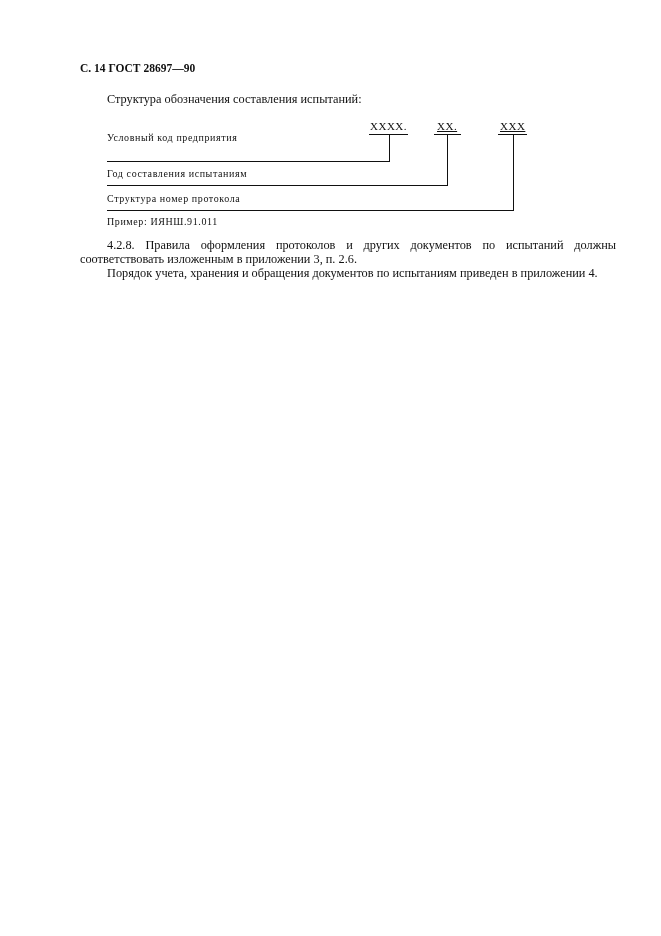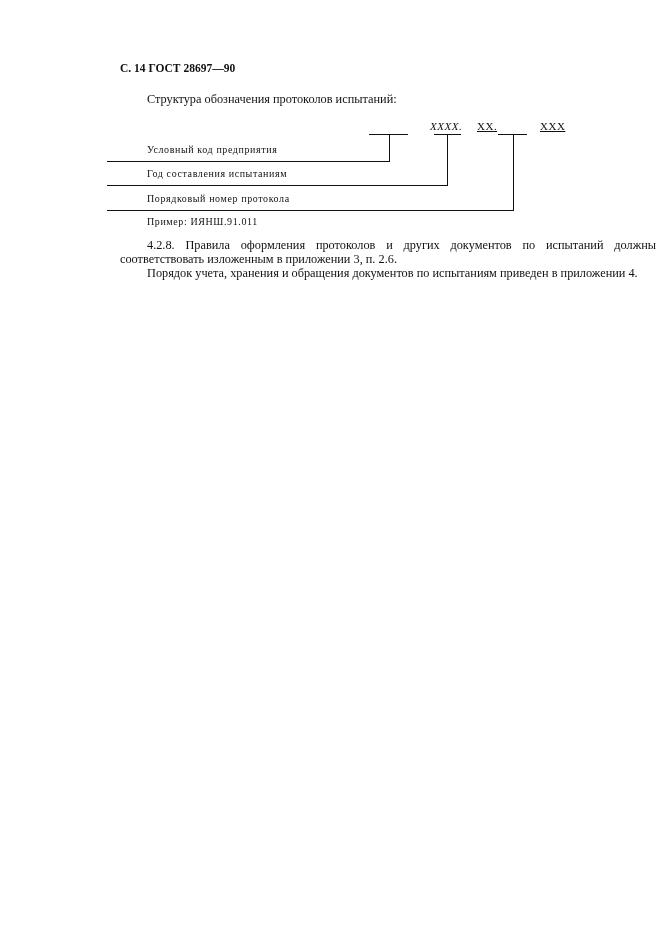--- a/index.html
+++ b/index.html
@@ -1,50 +1,50 @@
 <!DOCTYPE html>
 <html><head>
   <meta charset="utf-8">
   <style>
     html, body { margin: 0; padding: 0; background: #ffffff; }
     body { width: 661px; height: 936px; position: relative; overflow: hidden; font-family: "Liberation Serif", "DejaVu Serif", serif; color: #111; }
-    .abs { position: absolute; white-space: nowrap; margin-left: 40px; }
+    .abs { position: absolute; white-space: nowrap; }
     .header { left: 80px; top: 62px; font-size: 11.5px; font-weight: bold; }
     .intro { left: 107px; top: 92px; font-size: 12.3px; }
     .code { top: 120px; font-size: 11px; letter-spacing: 0.5px; }
     .lbl { left: 107px; font-size: 10px; letter-spacing: 0.6px; }
     .hline { position: absolute; height: 1px; background: #111; }
     .vline { position: absolute; width: 1px; background: #111; }
     .para { font-size: 12.3px; text-align: right; }
     .justify { left: 107px; top: 238px; width: 509px; text-align: justify; text-align-last: justify; white-space: normal; word-spacing: 2px; }
   </style>
 </head>
 <body>
 
 <div class="abs header">С. 14 ГОСТ 28697—90</div>
 
-<div class="abs intro">Структура обозначения протоколов испытаний:</div>
+<div class="abs intro">Структура обозначения составления испытаний:</div>
 
 <div>
 
-  <div class="abs code" style="left:390px;font-style:italic;">XXXX.</div>
+  <div class="abs code" style="left:370px;">XXXX.</div>
   <div class="abs code" style="left:437px;text-decoration:underline;">XX.</div>
   <div class="abs code" style="left:500px;text-decoration:underline;">XXX</div>
 
   <div class="hline" style="left:369px; top:134px; width:39px;"></div>
   <div class="hline" style="left:434px; top:134px; width:27px;"></div>
   <div class="hline" style="left:498px; top:134px; width:29px;"></div>
 
   <div class="vline" style="left:389px; top:134px; height:28px;"></div>
   <div class="vline" style="left:447px; top:134px; height:52px;"></div>
   <div class="vline" style="left:513px; top:134px; height:77px;"></div>
 
-  <div class="abs lbl" style="top:144px;">Условный код предприятия</div>
+  <div class="abs lbl" style="top:132px;">Условный код предприятия</div>
   <div class="abs lbl" style="top:168px;">Год составления испытаниям</div>
-  <div class="abs lbl" style="top:193px;">Порядковый номер протокола</div>
+  <div class="abs lbl" style="top:193px;">Структура номер протокола</div>
 
   <div class="hline" style="left:107px; top:161px; width:283px;"></div>
   <div class="hline" style="left:107px; top:185px; width:341px;"></div>
   <div class="hline" style="left:107px; top:210px; width:407px;"></div>
 
   <div class="abs lbl" style="top:216px;text-align:center;">Пример: ИЯНШ.91.011</div>
 </div>
 
 <div class="abs para justify">4.2.8. Правила оформления протоколов и других документов по испытаний должны</div>
 <div class="abs para" style="left:80px; top:252px;">соответствовать изложенным в приложении 3, п. 2.6.</div>

